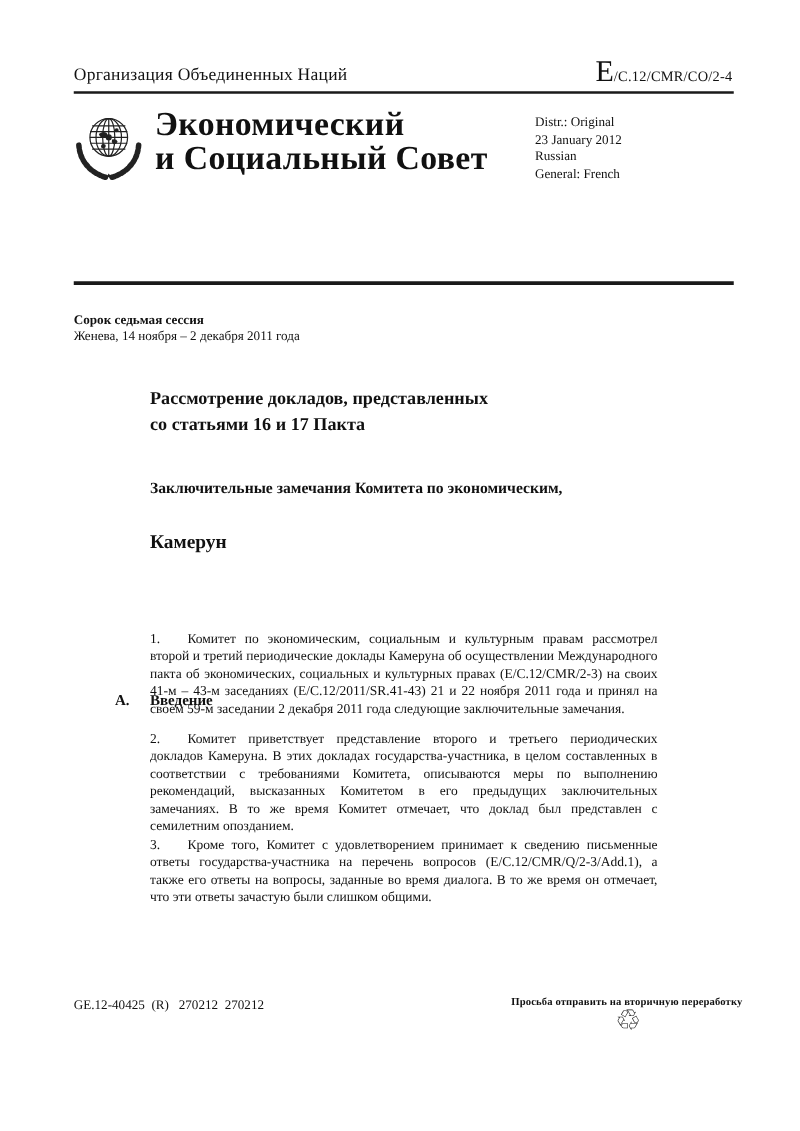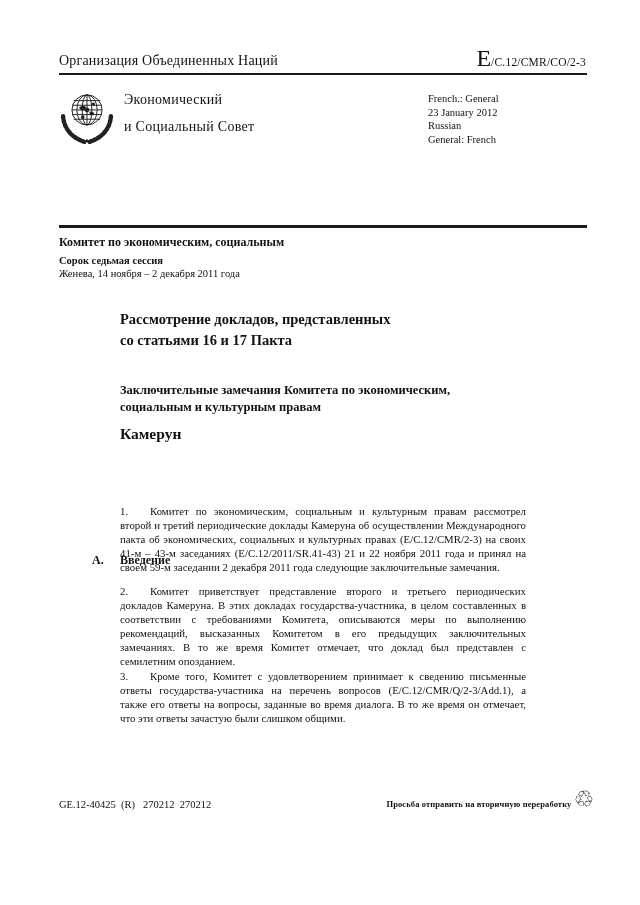--- a/index.html
+++ b/index.html
@@ -48,22 +48,22 @@
     position: absolute;
     left: 56px;
     top: 84px;
     width: 62px;
     height: 66px;
   }
   .council-title {
     position: absolute;
     left: 124px;
     top: 86px;
-    font-size: 14px;
-    font-weight: 400;
+    font-size: 27px;
+    font-weight: 700;
     line-height: 27px;
     letter-spacing: 0.3px;
   }
   .distr-block {
     position: absolute;
     left: 428px;
     top: 92px;
     font-size: 10.5px;
     line-height: 13.5px;
   }
@@ -85,21 +85,21 @@
   }
   .committee-name {
     font-size: 12px;
     font-weight: 700;
     line-height: 15.5px;
   }
   .committee-session {
     font-size: 10.5px;
     font-weight: 700;
     line-height: 13px;
-    margin-top: 3px;
+    margin-top: 15px;
   }
   .committee-venue {
     font-size: 10.5px;
     line-height: 13px;
   }
 
   
   .main-title {
     position: absolute;
     left: 120px;
@@ -160,20 +160,21 @@
     top: 799px;
     font-size: 10.5px;
     white-space: pre;
   }
   .footer-recycle {
     position: absolute;
     right: 46px;
     top: 788px;
     display: flex;
     align-items: center;
+    flex-direction: column;
   }
   .recycle-text {
     font-size: 8.5px;
     font-weight: 700;
     letter-spacing: 0.1px;
     padding-top: 8px;
   }
   .recycle-glyph {
     font-family: "DejaVu Sans", sans-serif;
     font-size: 23px;
@@ -183,21 +184,21 @@
   .emblem svg { display: block; }
 </style>
 </head>
 <body>
 
 <div class="page">
 
   <div class="org-name">Организация Объединенных Наций</div>
   <div class="doc-symbol">
     <span class="sym-big">E</span>
-      <span class="sym-rest">/C.12/CMR/CO/2-3</span>
+      <span class="sym-rest">/C.12/CMR/CO/2-4</span>
   </div>
   <div class="rule-thin"></div>
 
   <div class="emblem">
     <svg viewBox="0 0 70 70" width="62" height="66" aria-hidden="true">
       <g stroke="#222" fill="none" stroke-width="1.1">
         <circle cx="35" cy="27" r="17"></circle>
         <ellipse cx="35" cy="27" rx="11.5" ry="17"></ellipse>
         <ellipse cx="35" cy="27" rx="5.5" ry="17"></ellipse>
         <line x1="35" y1="10" x2="35" y2="44"></line>
@@ -221,42 +222,40 @@
       </g>
     </svg>
   </div>
 
   <div class="council-title">
     <div>Экономический</div>
     <div>и Социальный Совет</div>
   </div>
 
   <div class="distr-block">
-    <div>French.: General</div>
+    <div>Distr.: Original</div>
     <div>23 January 2012</div>
     <div>Russian</div>
     <div>General: French</div>
   </div>
 
   <div class="rule-thick"></div>
 
   <div class="committee">
-    <div class="committee-name">Комитет по экономическим, социальным</div>
     <div class="committee-session">Сорок седьмая сессия</div>
     <div class="committee-venue">Женева, 14 ноября – 2 декабря 2011 года</div>
   </div>
 
   <div class="main-title">
     <div>Рассмотрение докладов, представленных</div>
     <div>со статьями 16 и 17 Пакта</div>
   </div>
 
   <div class="subtitle">
     <div>Заключительные замечания Комитета по экономическим,</div>
-    <div>социальным и культурным правам</div>
   </div>
 
   <div class="country-heading">Камерун</div>
 
   <div class="para para-1">
     <span class="pnum">1.</span><span>Комитет по экономическим, социальным и культурным правам рассмотрел второй и третий периодические доклады Камеруна об осуществлении Международного пакта об экономических, социальных и культурных правах (E/C.12/CMR/2-3) на своих 41-м – 43-м заседаниях (E/C.12/2011/SR.41-43) 21 и 22 ноября 2011 года и принял на своем 59-м заседании 2 декабря 2011 года следующие заключительные замечания.</span>
   </div>
 
   <div class="section-heading">
     <span class="section-letter">A.</span><span>Введение</span>

